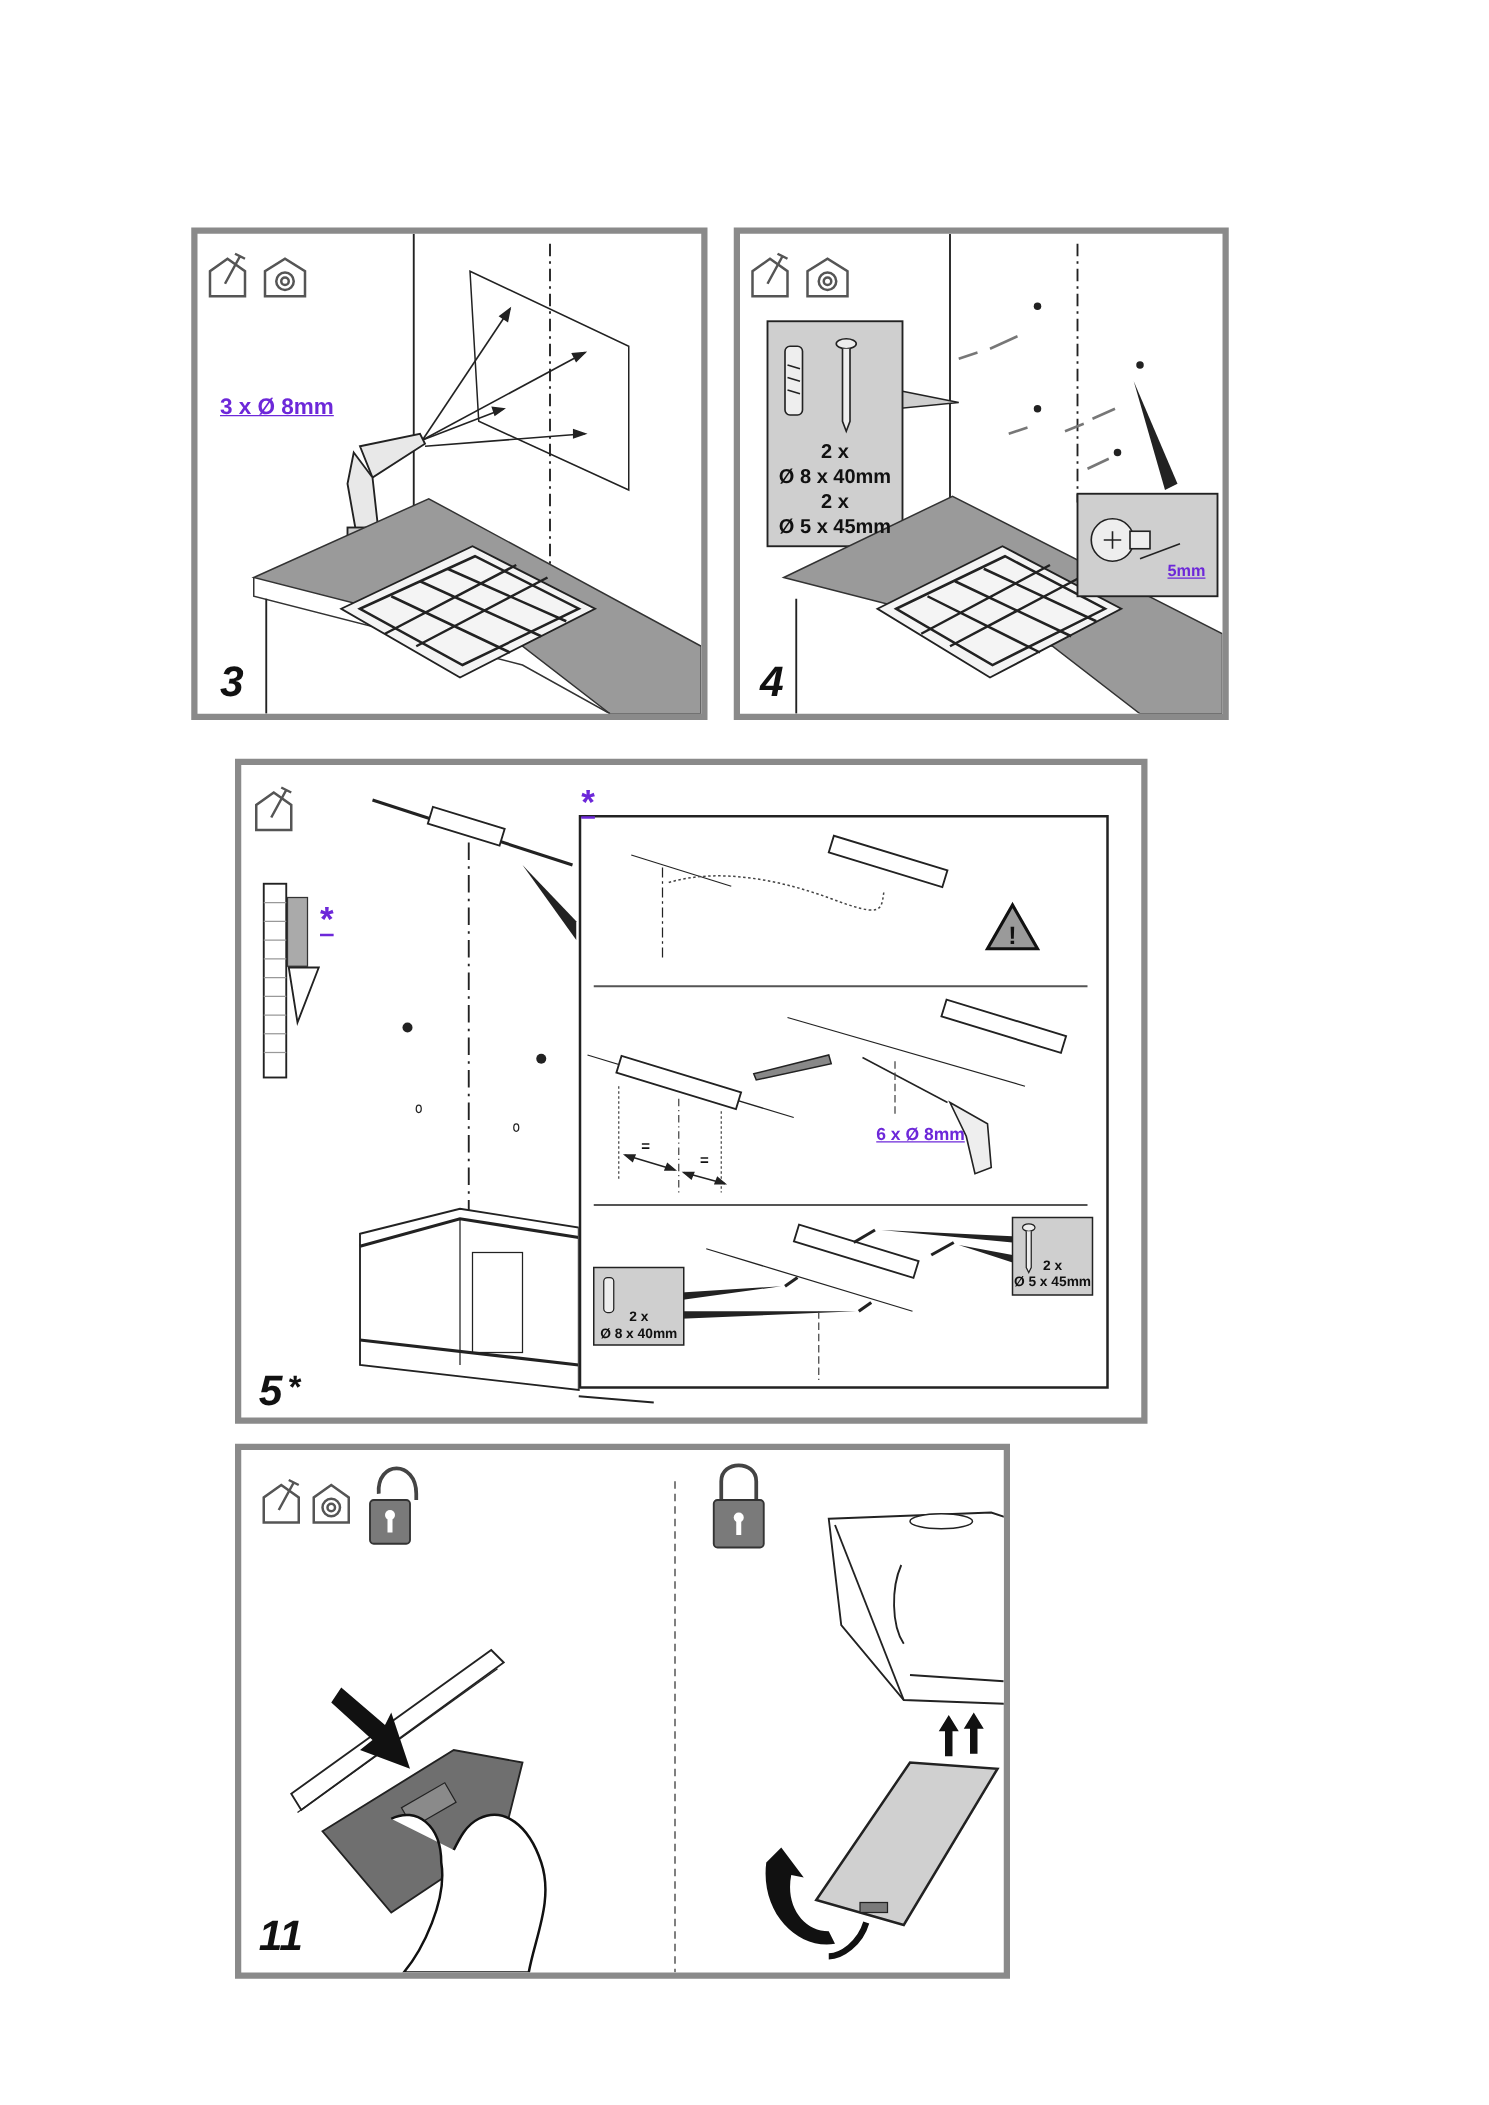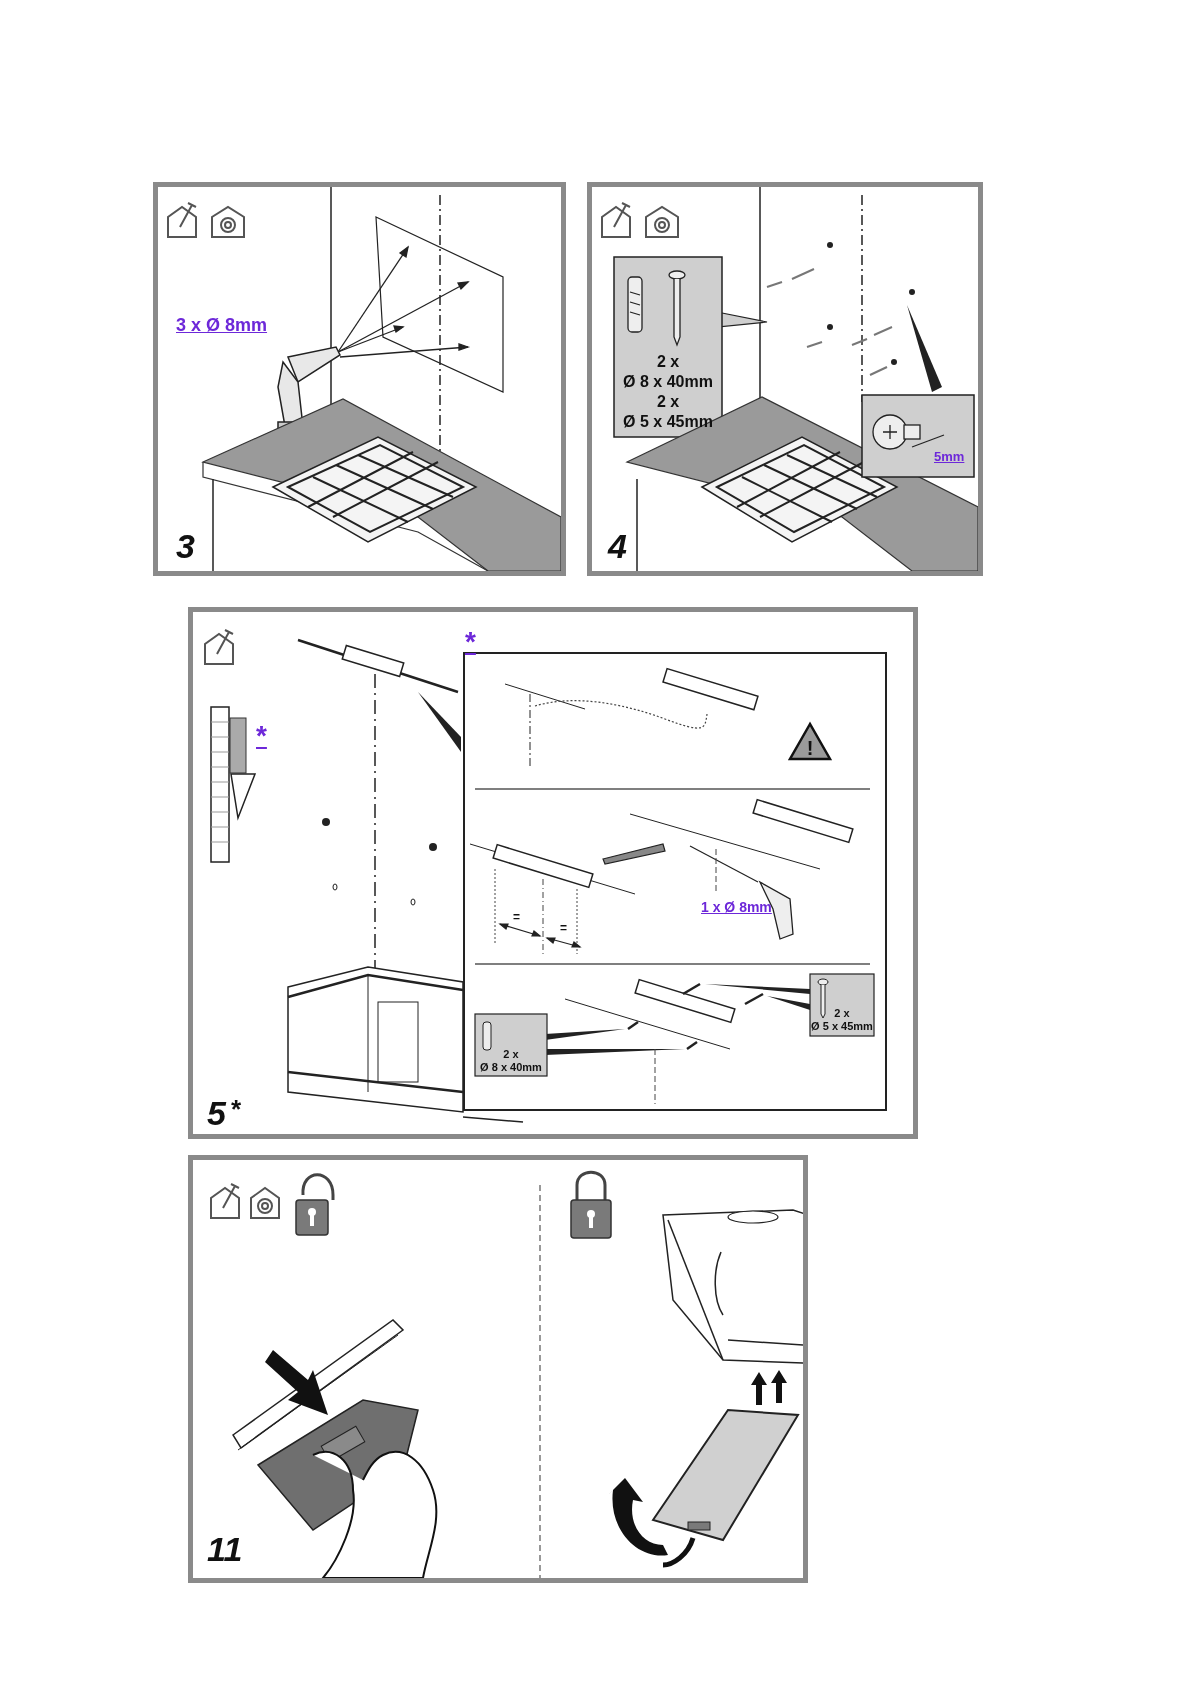--- a/index.html
+++ b/index.html
@@ -234,21 +234,21 @@
       <path d="M80 380 L160 375 L80 386 Z" fill="#222"></path>
       <path d="M80 395 L220 395 L80 401 Z" fill="#222"></path>
       <rect x="10" y="360" width="72" height="62" fill="#cfcfcf" stroke="#222" stroke-width="1.2"></rect>
       <g stroke="#222" stroke-width="1" fill="#eee">
         <rect x="18" y="368" width="8" height="28" rx="3"></rect>
       </g>
       <line x1="190" y1="395" x2="190" y2="450" stroke="#444" stroke-dasharray="6 3"></line>
     </svg>
     <div class="small-text" style="left:48px;top:257px;font-size:12px;">=</div>
     <div class="small-text" style="left:95px;top:268px;font-size:12px;">=</div>
-    <div class="lbl" style="left:236px;top:245px;font-size:14px;">1 x Ø 8mm</div>
+    <div class="lbl" style="left:236px;top:245px;font-size:14px;">6 x Ø 8mm</div>
     <div class="small-text" style="left:345px;top:353px;width:64px;">
       <div>2 x</div>
       <div>Ø 5 x 45mm</div>
     </div>
     <div class="small-text" style="left:10px;top:394px;width:72px;">
       <div>2 x</div>
       <div>Ø 8 x 40mm</div>
     </div>
   </div>
 

